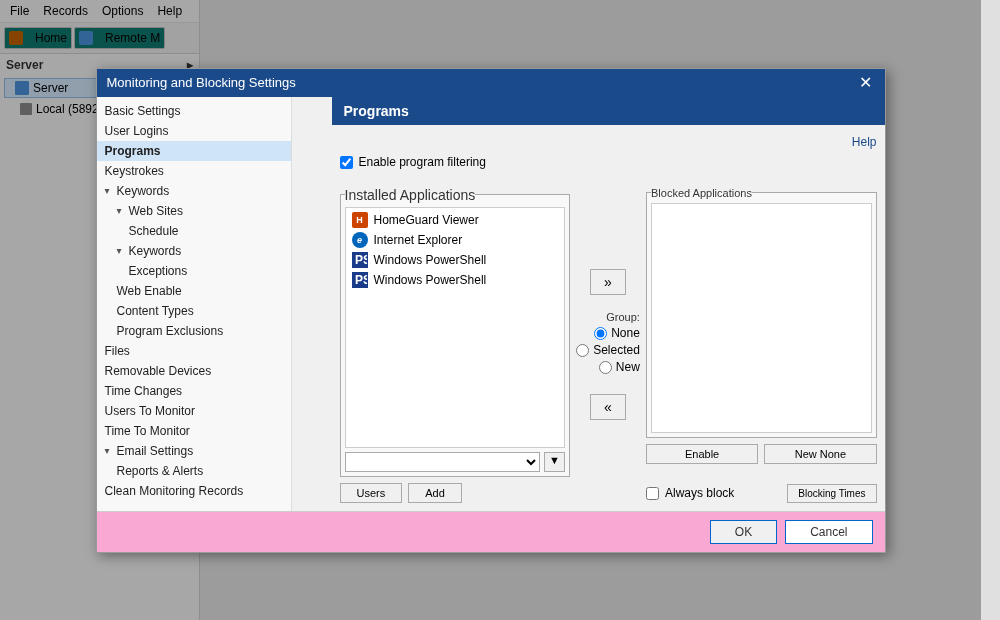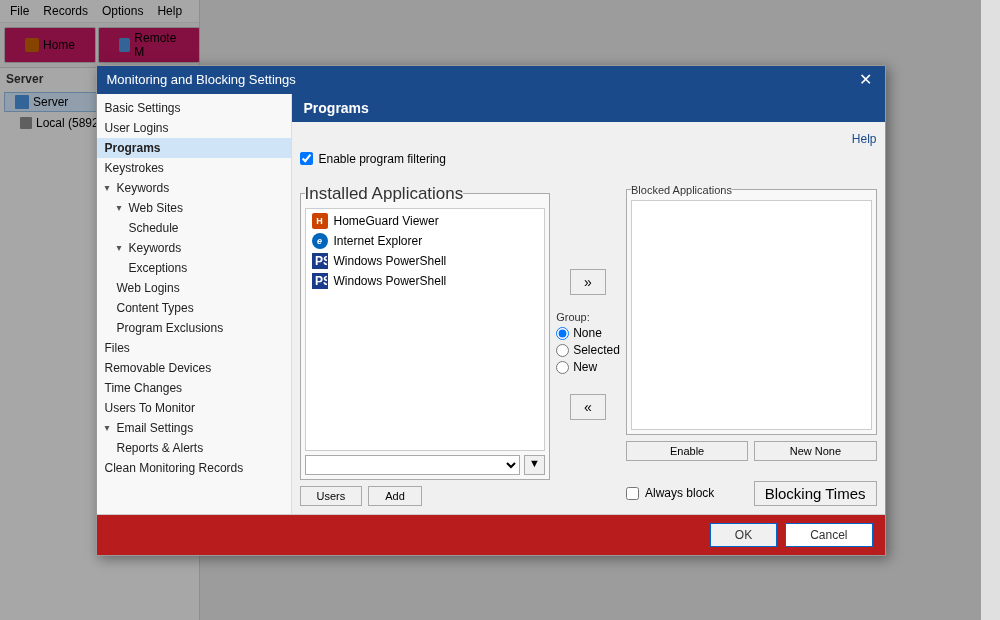--- a/index.html
+++ b/index.html
@@ -3,72 +3,72 @@
   <meta charset="utf-8">
   <style>
     * { box-sizing: border-box; margin: 0; padding: 0; font-family: 'Segoe UI', Tahoma, Arial, sans-serif; font-size: 12px; }
     body { background: #e0e0e0; width: 1000px; height: 620px; overflow: hidden; position: relative; }
 
     
     .taskbar { position: absolute; top: 0; left: 0; width: 200px; height: 620px; background: #f0f0f0; border-right: 1px solid #ccc; }
     .taskbar-menubar { display: flex; gap: 2px; padding: 2px 4px; background: #f0f0f0; border-bottom: 1px solid #ddd; }
     .taskbar-menubar span { padding: 2px 6px; cursor: pointer; }
     .taskbar-tabs { display: flex; gap: 2px; padding: 4px; background: #e8e8e8; border-bottom: 1px solid #ccc; }
-    .taskbar-tab { display: flex; align-items: center; gap: 4px; padding: 3px 20px; background: #be185d; border: 1px solid #bbb; border-radius: 2px; cursor: pointer; }
+    .taskbar-tab { display: flex; align-items: center; gap: 12px; padding: 3px 4px; background: #0f766e; border: 1px solid #bbb; border-radius: 2px; cursor: pointer; }
     .taskbar-tab .tab-icon { width: 14px; height: 14px; background: #4a90d9; border-radius: 2px; display: inline-block; }
     .taskbar-server-label { padding: 4px 6px; font-weight: bold; display: flex; justify-content: space-between; color: #333; }
     .taskbar-server-item { display: flex; align-items: center; gap: 4px; padding: 2px 10px; background: #d0e4f7; border: 1px solid #90b8e0; margin: 2px 4px; cursor: pointer; }
     .taskbar-server-item .server-icon { width: 14px; height: 14px; background: #4a90d9; border-radius: 1px; }
     .taskbar-local { display: flex; align-items: center; gap: 4px; padding: 2px 20px; cursor: pointer; }
     .taskbar-local .local-icon { width: 12px; height: 12px; background: #888; border-radius: 1px; }
 
     
     .modal-overlay { position: absolute; top: 0; left: 0; width: 981px; height: 620px; background: rgba(0,0,0,0.3); display: flex; align-items: center; justify-content: center; }
 
     
     .dialog { width: 790px; background: #f0f0f0; border: 1px solid #999; box-shadow: 3px 3px 12px rgba(0,0,0,0.4); display: flex; flex-direction: column; }
     .dialog-titlebar { background: #1a4a8a; color: white; padding: 6px 10px; display: flex; justify-content: space-between; align-items: center; }
     .dialog-title { font-size: 13px; font-weight: normal; }
     .dialog-close { color: white; cursor: pointer; font-size: 16px; line-height: 1; padding: 0 2px; }
 
-    .dialog-body { display: flex; flex: 1; }
+    .dialog-body { display: flex; flex: 1; gap: 40px; }
 
     
     .dialog-nav { width: 195px; background: #f8f8f8; border-right: 1px solid #ddd; padding: 4px 0; overflow-y: auto; }
     .nav-item { padding: 3px 8px; cursor: pointer; color: #222; display: flex; align-items: center; gap: 2px; }
     .nav-item.bold { font-weight: bold; }
     .nav-item.selected { background: #d0e4f7; }
     .nav-item.indent1 { padding-left: 20px; }
     .nav-item.indent2 { padding-left: 32px; }
     .nav-collapse { display: inline-block; width: 10px; font-size: 10px; color: #555; }
 
     
     .dialog-content { flex: 1; padding: 8px; display: flex; flex-direction: column; gap: 6px; }
     .content-header { background: #1a4a8a; color: white; padding: 6px 12px; font-size: 14px; font-weight: bold; margin: -8px -8px 6px -8px; }
 
     .help-link { text-align: right; color: #1a4a8a; cursor: pointer; font-size: 12px; text-decoration: none; }
 
-    .checkbox-row { display: flex; align-items: flex-start; gap: 6px; margin-bottom: 12px; }
+    .checkbox-row { display: flex; align-items: flex-end; gap: 6px; margin-bottom: 12px; }
     .checkbox-row input[type=checkbox] { margin: 0; }
     .app-list { flex: 1; overflow-y: auto; padding: 2px; min-height: 260px; }
     .app-item { display: flex; align-items: center; gap: 6px; padding: 2px 4px; cursor: pointer; }
     .app-icon-homeguard { width: 16px; height: 16px; background: #cc4400; border-radius: 2px; display: inline-flex; align-items: center; justify-content: center; color: white; font-size: 9px; font-weight: bold; }
     .app-icon-ie { width: 16px; height: 16px; background: #0066bb; border-radius: 8px; display: inline-flex; align-items: center; justify-content: center; color: white; font-size: 9px; font-weight: bold; }
     .app-icon-ps { width: 16px; height: 16px; background: #1a3a8a; display: inline-flex; align-items: center; justify-content: center; }
     .app-icon-ps svg { width: 14px; height: 14px; }
     .app-dropdown { flex: 1; padding: 2px 4px; border: 1px solid #aaa; background: white; font-size: 11px; }
 
     
     .middle-controls { display: flex; flex-direction: column; align-items: center; justify-content: center; gap: 10px; width: 60px; }
     .arrow-btn { width: 36px; height: 26px; border: 1px solid #aaa; background: #f0f0f0; cursor: pointer; display: flex; align-items: center; justify-content: center; font-size: 14px; }
     .radio-row { display: flex; align-items: center; gap: 4px; }
     .radio-row input[type=radio] { margin: 0; }
 
     
-    .dialog-footer { display: flex; justify-content: flex-end; gap: 8px; padding: 8px 12px; border-top: 1px solid #ccc; background: #b91c1c; }
+    .dialog-footer { display: flex; justify-content: flex-end; gap: 8px; padding: 8px 12px; border-top: 1px solid #ccc; background: #f9a8d4; }
     .dialog-footer button { padding: 4px 24px; border: 1px solid #0066cc; background: white; cursor: pointer; font-size: 12px; color: #333; }
     .dialog-footer button.primary { background: #f0f0f0; }
   </style>
 </head>
 <body>
 
 <div class="taskbar">
   <div class="taskbar-menubar">
     <span>File</span>
     <span>Records</span>
@@ -134,39 +134,42 @@
             <span>Schedule</span>
           </div>
         <div class="nav-item indent1">
             <span class="nav-collapse">▾</span>
             <span>Keywords</span>
           </div>
         <div class="nav-item indent2">
             <span>Exceptions</span>
           </div>
         <div class="nav-item indent1">
-            <span>Web Logins</span>
+            <span>Web Enable</span>
           </div>
         <div class="nav-item indent1">
             <span>Content Types</span>
           </div>
         <div class="nav-item indent1">
             <span>Program Exclusions</span>
           </div>
         <div class="nav-item">
             <span>Files</span>
           </div>
         <div class="nav-item">
             <span>Removable Devices</span>
           </div>
         <div class="nav-item">
             <span>Time Changes</span>
           </div>
         <div class="nav-item">
             <span>Users To Monitor</span>
+          </div>
+        <div class="nav-item">
+            <span>Time To Monitor</span>
           </div>
         <div class="nav-item">
             <span class="nav-collapse">▾</span>
             <span>Email Settings</span>
           </div>
         <div class="nav-item indent1">
             <span>Reports &amp; Alerts</span>
           </div>
         <div class="nav-item">
             <span>Clean Monitoring Records</span>
@@ -182,21 +185,21 @@
 
         <div class="checkbox-row">
           <input type="checkbox" id="enableFilter" checked="" style="">
           <label for="enableFilter">Enable program filtering</label>
         </div>
 
         <div style="display:flex; gap:8px; flex:1;">
 
           <div style="flex:1; display:flex; flex-direction:column; gap:4px;">
             <fieldset style="border:1px solid #aaa; flex:1; display:flex; flex-direction:column; padding:4px; background:#f8f8f8;">
-              <legend style="font-size:17px; color:#333;">Installed Applications</legend>
+              <legend style="font-size:14px; color:#333;">Installed Applications</legend>
               <div class="app-list" style="flex:1; min-height:230px; background:white; border:1px solid #ccc; padding:2px;">
                 <div class="app-item">
                   <span class="app-icon-homeguard">H</span>
                   <span>HomeGuard Viewer</span>
                 </div>
                 <div class="app-item">
                   <span class="app-icon-ie" style="border-radius:50%; font-style:italic;">e</span>
                   <span>Internet Explorer</span>
                 </div>
                 <div class="app-item">
@@ -226,21 +229,21 @@
               </div>
             </fieldset>
             <div style="display:flex; gap:6px; margin-top:2px;">
               <button style="padding:3px 16px; border:1px solid #aaa; background:#f0f0f0; cursor:pointer; font-size:11px;">Users</button>
               <button style="padding:3px 16px; border:1px solid #aaa; background:#f0f0f0; cursor:pointer; font-size:11px;">Add</button>
             </div>
           </div>
 
           <div class="middle-controls">
             <button class="arrow-btn">»</button>
-            <div style="display:flex; flex-direction:column; align-items:flex-start; gap:3px; margin-top:6px;">
+            <div style="display:flex; flex-direction:column; align-items:flex-end; gap:3px; margin-top:6px;">
               <span style="font-size:11px; color:#333;">Group:</span>
               <div class="radio-row">
                 <input type="radio" name="groupOpt" id="gNone" value="none" checked="" style="">
                 <label for="gNone">None</label>
               </div>
               <div class="radio-row">
                 <input type="radio" name="groupOpt" id="gSelected" value="selected" style="">
                 <label for="gSelected">Selected</label>
               </div>
               <div class="radio-row">
@@ -256,21 +259,21 @@
               <legend style="font-size:11px; color:#333;">Blocked Applications</legend>
               <div style="flex:1; min-height:230px; background:white; border:1px solid #ccc;"></div>
             </fieldset>
             <div style="display:flex; gap:6px; margin-top:2px;">
               <button style="padding:3px 0; border:1px solid #aaa; background:#f0f0f0; cursor:pointer; font-size:11px; flex:1;">Enable</button>
               <button style="padding:3px 0; border:1px solid #aaa; background:#f0f0f0; cursor:pointer; font-size:11px; flex:1;">New None</button>
             </div>
             <div style="display:flex; align-items:center; gap:6px; margin-top:16px;">
               <input type="checkbox" id="alwaysBlock" style="">
               <label for="alwaysBlock">Always block</label>
-              <button style="padding:3px 10px; border:1px solid #aaa; background:#f0f0f0; cursor:pointer; font-size:15px; margin-left:auto;">Blocking Times</button>
+              <button style="padding:3px 10px; border:1px solid #aaa; background:#f0f0f0; cursor:pointer; font-size:10px; margin-left:auto;">Blocking Times</button>
             </div>
           </div>
         </div>
       </div>
     </div>
 
     <div class="dialog-footer">
       <button class="primary">OK</button>
       <button>Cancel</button>
     </div>

